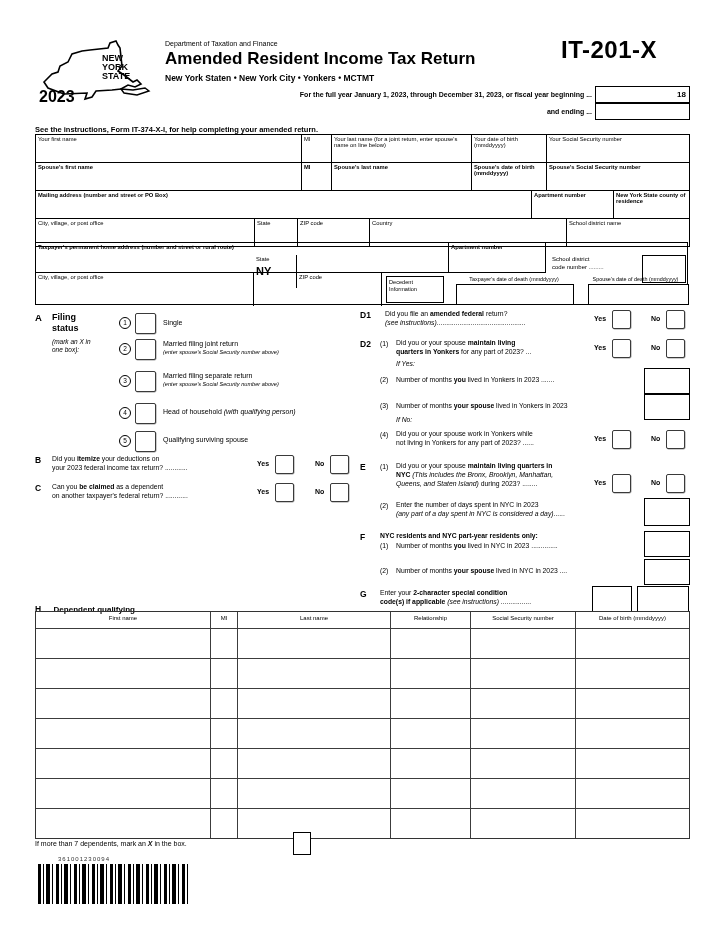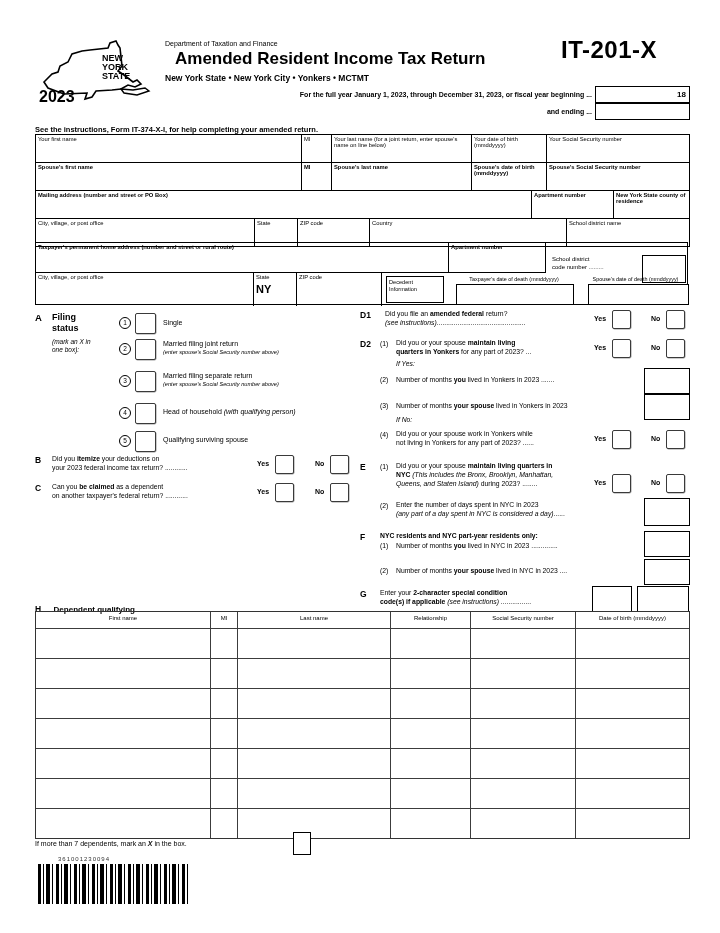--- a/index.html
+++ b/index.html
@@ -36,22 +36,22 @@
   <svg class="abs" style="left:36px;top:36px;" width="126" height="72" viewBox="0 0 126 72">
     <path d="M8,46 L16,38 L22,36 L24,30 L32,26 L36,18 L46,15 L54,14 L72,12 L74,7 L80,5 L82,9 L84,12 L86,30 L82,35 L88,39 L97,46 L101,44 L105,48 L99,51 L92,49 L85,53 L76,54 L60,55 L56,61 L49,63 L51,57 L28,58 L12,52 Z" fill="none" stroke="#000" stroke-width="1.6"></path>
     <path d="M85,53 L97,54 L109,52 L113,55 L101,59 L88,57 Z" fill="none" stroke="#000" stroke-width="1.4"></path>
     <text x="66" y="25" font-size="9" font-weight="bold" font-family="Liberation Sans, sans-serif">NEW</text>
     <text x="66" y="34" font-size="9" font-weight="bold" font-family="Liberation Sans, sans-serif">YORK</text>
     <text x="66" y="43" font-size="9" font-weight="bold" font-family="Liberation Sans, sans-serif">STATE</text>
     <text x="3" y="66" font-size="16" font-weight="bold" font-family="Liberation Sans, sans-serif">2023</text>
   </svg>
 
   <div class="abs" style="left:165px;top:40px;font-size:7px;">Department of Taxation and Finance</div>
-  <div class="abs b" style="left:165px;top:49px;font-size:17px;margin-left:10px;">Amended Resident Income Tax Return</div>
-  <div class="abs b" style="left:165px;top:73px;font-size:8.5px;">New York State • New York City • Yonkers • MCTMT</div>
+  <div class="abs b" style="left:165px;top:49px;font-size:17px;">Amended Resident Income Tax Return</div>
+  <div class="abs b" style="left:165px;top:73px;font-size:8.5px;">New York Staten • New York City • Yonkers • MCTMT</div>
   <div class="abs b" style="left:530px;top:36px;width:158px;text-align:center;font-size:24px;letter-spacing:0.5px;">IT-201-X</div>
 
   <div class="abs b nw" style="left:200px;top:91px;width:392px;text-align:right;font-size:7px;">For the full year January 1, 2023, through December 31, 2023, or fiscal year beginning ...</div>
   <div class="ebox" style="left:595px;top:86px;width:93px;height:15px;border-width:1px;">
     <span class="b" style="position:absolute;right:3px;top:3px;font-size:8px;">18</span>
   </div>
   <div class="abs b nw" style="left:392px;top:108px;width:200px;text-align:right;font-size:7px;">and ending ...</div>
   <div class="ebox" style="left:595px;top:103px;width:93px;height:15px;border-width:1px;"></div>
 
   <div class="abs b" style="left:35px;top:125px;font-size:7.5px;">See the instructions, Form IT-374-X-I, for help completing your amended return.</div>
@@ -98,21 +98,21 @@
       <div class="abs" style="left:6px;top:12px;font-size:6px;line-height:8px;">
         <div>School district</div>
         <div>code number .........</div>
       </div>
       <div class="ebox" style="left:96px;top:12px;width:42px;height:26px;"></div>
     </div>
     <div class="abs" style="left:0;top:30px;width:218px;height:33px;border-right:1px solid #000;box-sizing:border-box;padding:1px 2px;font-size:5.8px;">
       <span>City, village, or post office</span>
       <div class="fill"></div>
     </div>
-    <div class="abs" style="left:218px;top:30px;width:43px;height:33px;border-right:1px solid #000;box-sizing:border-box;padding:1px 2px;font-size:5.8px;">
+    <div class="abs" style="left:218px;top:12px;width:43px;height:33px;border-right:1px solid #000;box-sizing:border-box;padding:1px 2px;font-size:5.8px;">
       <span>State</span>
       <div class="b" style="font-size:11px;margin-top:3px;">NY</div>
     </div>
     <div class="abs" style="left:261px;top:30px;width:85px;height:33px;border-right:1px solid #000;box-sizing:border-box;padding:1px 2px;font-size:5.8px;">
       <span>ZIP code</span>
       <div class="fill"></div>
     </div>
     <div class="abs" style="left:350px;top:33px;width:58px;height:27px;border:1px solid #000;box-sizing:border-box;padding:2px 2px;font-size:5.6px;line-height:7px;">
       <div>Decedent</div>
       <div>Information</div>

